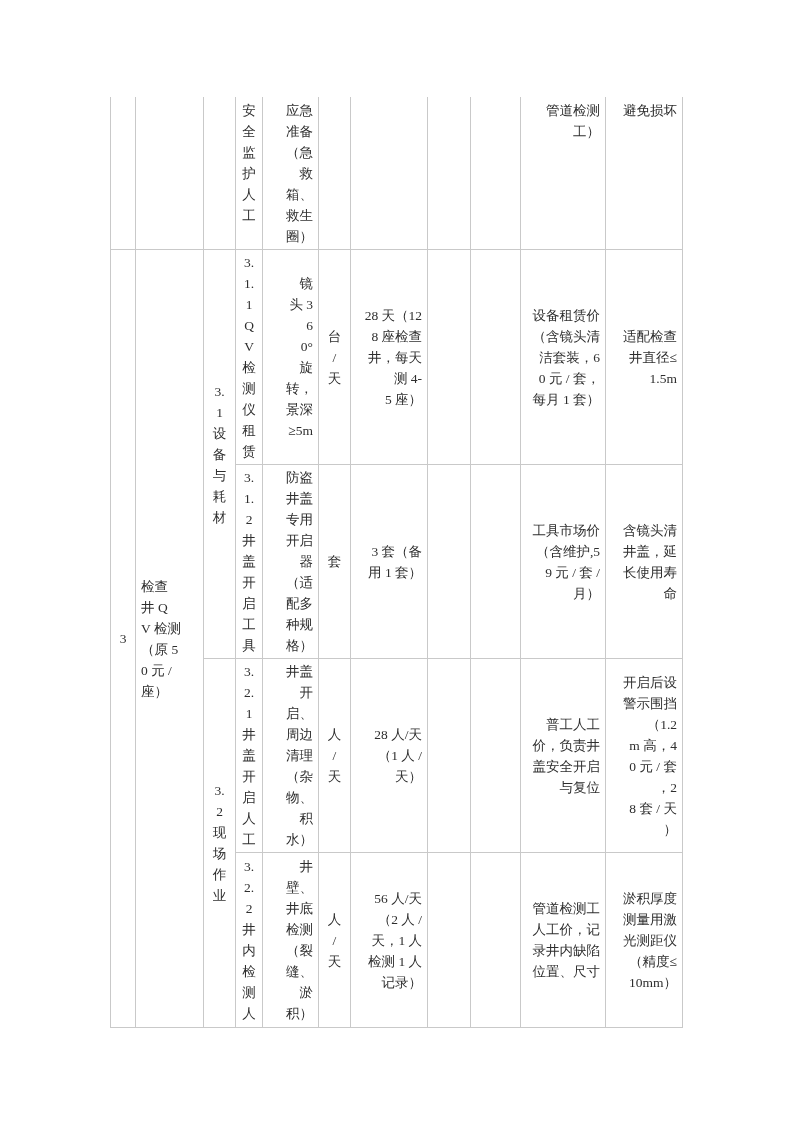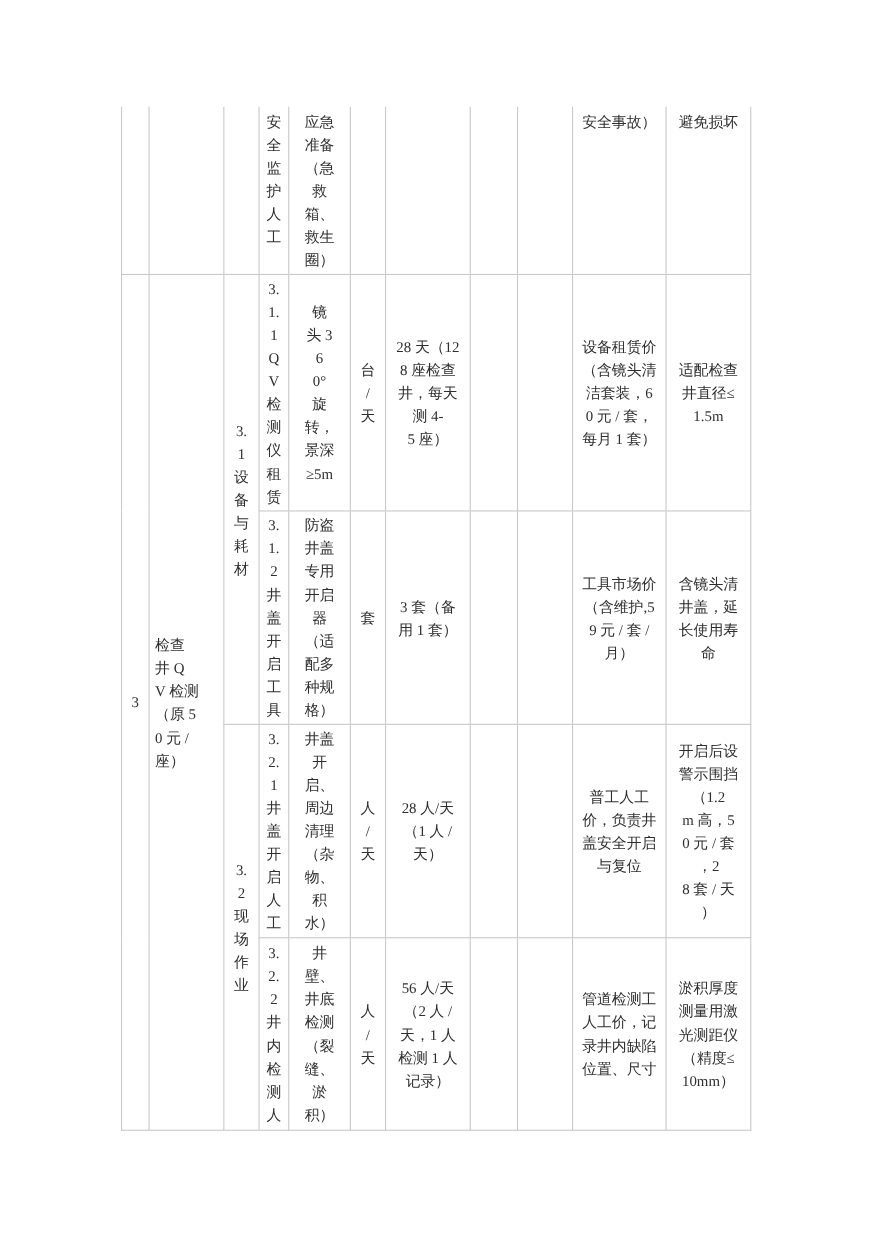--- a/index.html
+++ b/index.html
@@ -33,21 +33,21 @@
     padding: 2px 5px;
     overflow: hidden;
     word-break: break-all;
   }
   
   tr.row-cont td { vertical-align: top; padding-top: 3px; }
   
   tr.row-cont td { border-top: none; }
   
   td.c-center { text-align: center; padding-left: 1px; padding-right: 1px; }
-  td.c-left { text-align: center; }
+  td.c-left { text-align: right; }
   
   td.subcat { vertical-align: top; padding-top: 33px; text-align: center; }
   
   td.seq { text-align: center; }
   td.category { text-align: left; padding-left: 5px; margin-left: 31px; }
   
   td.thick-bottom { border-bottom: 3px solid #000000; }
 </style>
 </head>
 <body>
@@ -83,21 +83,21 @@
 准备
 （急
 救
 箱、
 救生
 圈）</td>
       <td class="c-center"></td>
       <td class="c-left"></td>
       <td></td>
       <td></td>
-      <td class="c-left">安全事故）</td>
+      <td class="c-left">管道检测工）</td>
       <td class="c-left">避免损坏</td>
     </tr>
 
     <tr style="height:215px">
       <td class="seq thick-bottom" rowspan="4">3</td>
       <td class="category thick-bottom" rowspan="4">检查
 井 Q
 V 检测
 （原 5
 0 元 /
@@ -214,21 +214,21 @@
 天）</td>
       <td></td>
       <td></td>
       <td class="c-left">普工人工
 价，负责井
 盖安全开启
 与复位</td>
       <td class="c-left">开启后设
 警示围挡
 （1.2
-m 高，5
+m 高，4
 0 元 / 套
 ，2
 8 套 / 天
 ）</td>
     </tr>
 
     <tr style="height:175px">
       <td class="c-center">3.
 2.
 2

